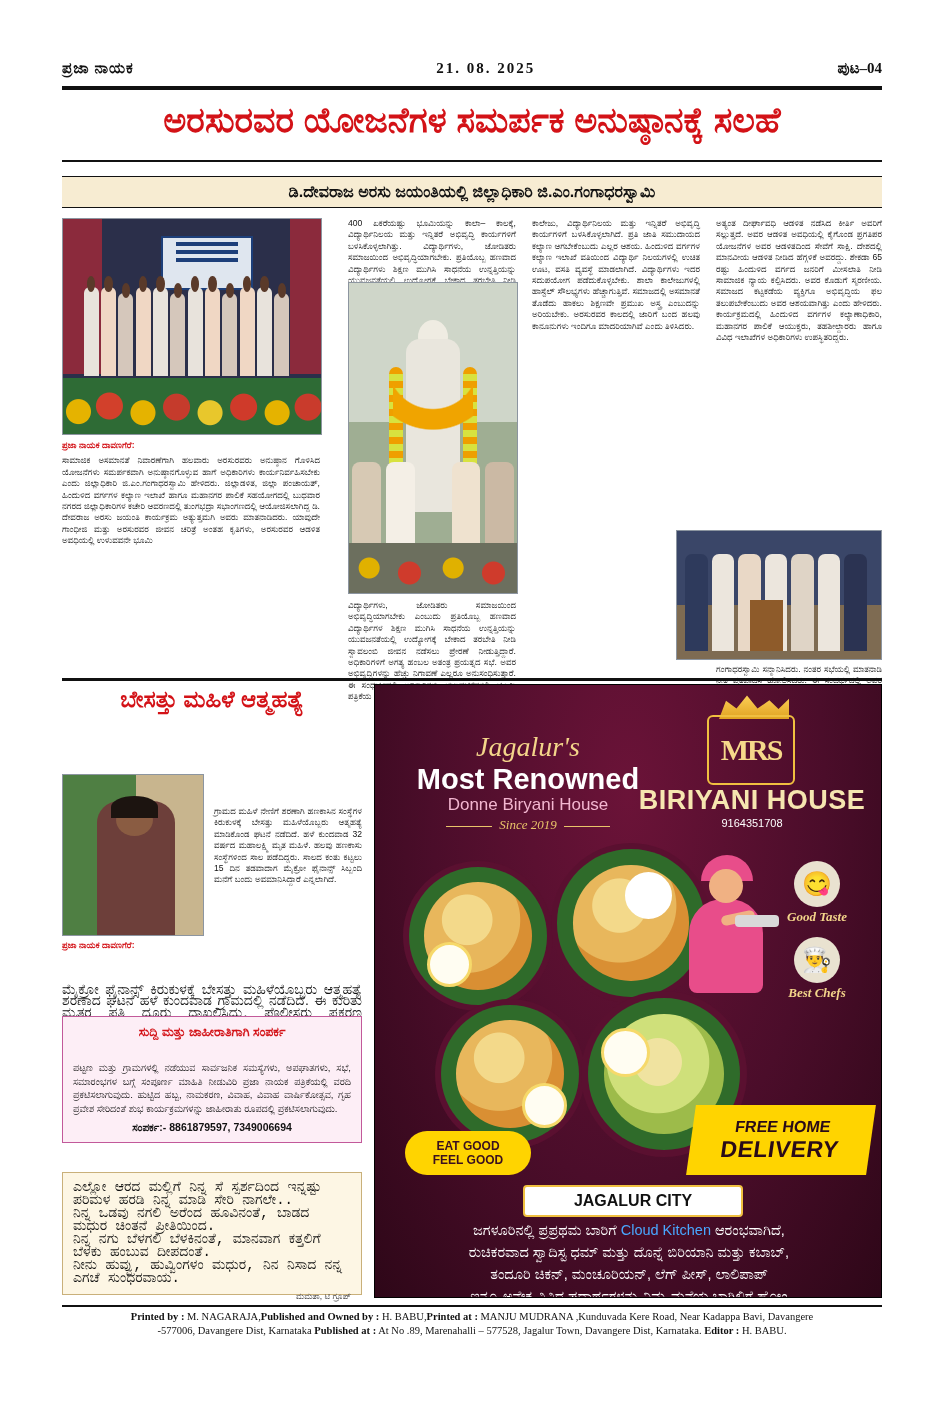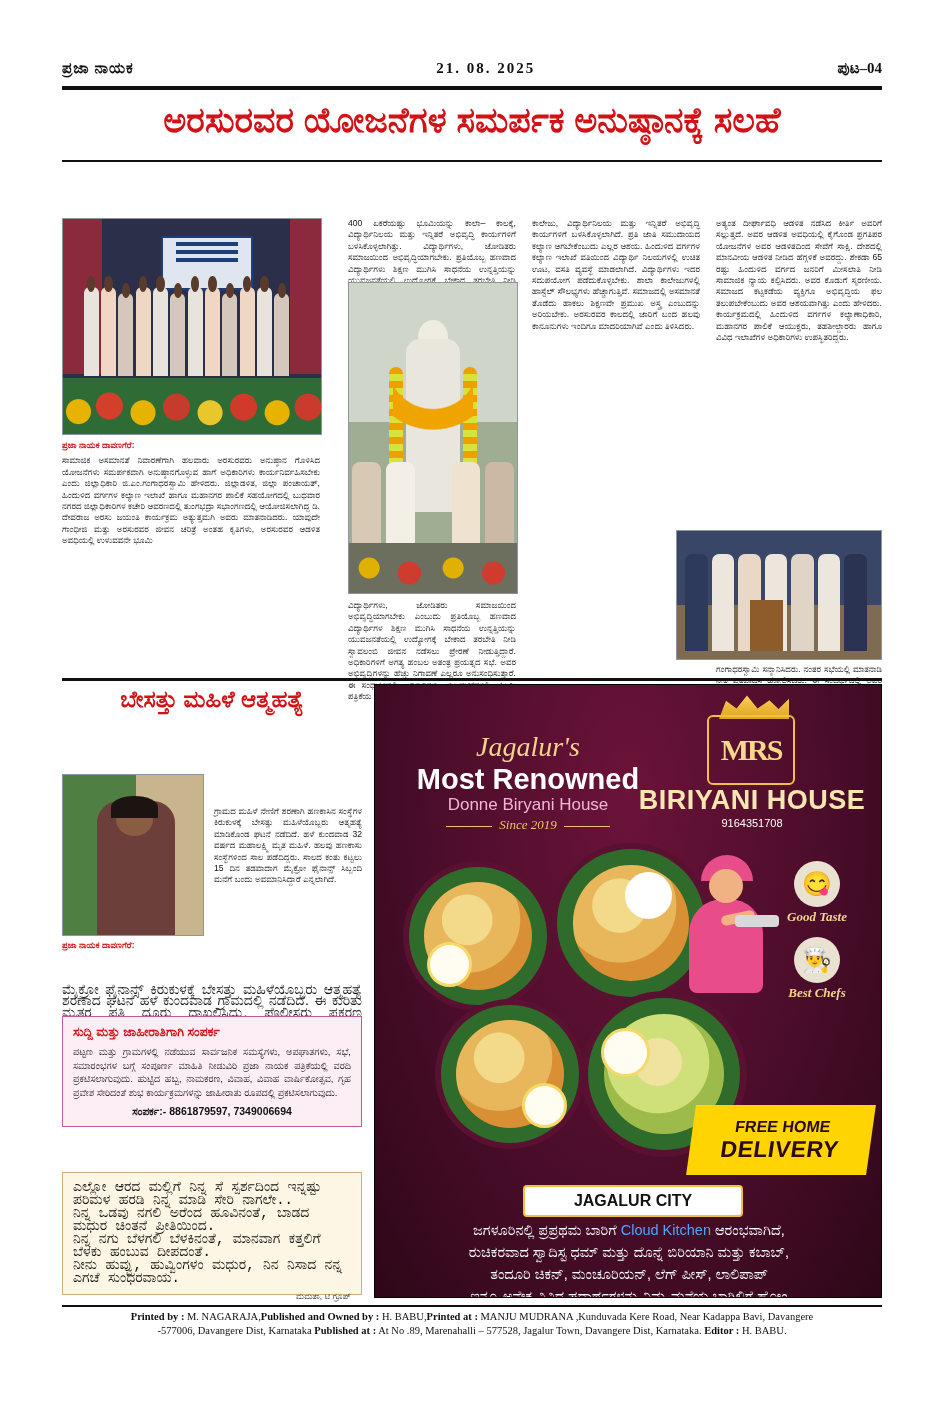--- a/index.html
+++ b/index.html
@@ -108,21 +108,21 @@
   #photo4 .wall{position:absolute;inset:0;background:linear-gradient(90deg,#4f7f43 0 52%,#c8b58e 52% 100%);}
   #photo4 .woman{position:absolute;left:24%;top:16%;width:56%;height:84%;background:#6d3f3a;border-radius:22px 22px 0 0;}
   #photo4 .face{position:absolute;left:38%;top:18%;width:26%;height:20%;background:#8a5c42;border-radius:50%;}
   #photo4 .hair{position:absolute;left:34%;top:13%;width:34%;height:14%;background:#1c1410;border-radius:50% 50% 0 0;}
   .ll-text{position:absolute;left:152px;top:90px;width:148px;font-family:"Liberation Sans",sans-serif;font-size:8.6px;line-height:11.4px;text-align:justify;margin-top:32px;}
   .ll-cap{position:absolute;left:0;top:256px;width:140px;font-family:"Liberation Sans",sans-serif;font-size:8.5px;color:#d31217;font-weight:bold;line-height:10px;}
   .ll-tail{position:absolute;left:0;top:300px;width:300px;font-family:"Liberation Sans",sans-serif;font-size:14px;line-height:11.4px;text-align:justify;}
 
   
   .contact-box{position:absolute;left:62px;top:1016px;width:300px;border:1px solid #c2599a;background:#fdeef6;box-sizing:border-box;padding:8px 10px;}
-  .contact-box .cb-title{font-family:"Liberation Sans",sans-serif;font-weight:bold;font-size:12.5px;color:#d31217;margin-bottom:5px;}
+  .contact-box .cb-title{text-align:center;font-family:"Liberation Sans",sans-serif;font-weight:bold;font-size:12.5px;color:#d31217;margin-bottom:21px;}
   .contact-box .cb-body{font-family:"Liberation Sans",sans-serif;font-size:9.6px;line-height:13.5px;text-align:justify;color:#111;}
   .contact-box .cb-phone{margin-top:6px;font-family:"Liberation Sans",sans-serif;font-size:10.5px;font-weight:bold;text-align:center;color:#111;}
 
   
   .poem-box{position:absolute;left:62px;top:1172px;width:300px;height:123px;border:1px solid #c9b07a;background:#fdf6e4;box-sizing:border-box;padding:8px 10px;}
   .poem-box .pb-line{font-family:Liberation Mono, monospace;font-size:14px;line-height:13px;color:#111;}
   .poem-box .pb-sign{margin-top:6px;text-align:right;font-family:"Liberation Sans",sans-serif;font-size:8.5px;color:#333;}
 
   
   .ad{position:absolute;left:374px;top:684px;width:508px;height:614px;background:#4b0d2a;
@@ -202,20 +202,23 @@
     <div class="paper">ಪ್ರಜಾ  ನಾಯಕ</div>
     <div class="date">21. 08. 2025</div>
     <div class="pageno">ಪುಟ–04</div>
   </div>
   <div class="rule r1"></div>
   <div class="rule r2"></div>
 
   <div class="headline">ಅರಸುರವರ ಯೋಜನೆಗಳ ಸಮರ್ಪಕ ಅನುಷ್ಠಾನಕ್ಕೆ ಸಲಹೆ</div>
   <div class="hrule"></div>
 
+  <div class="subband">
+    <span>ಡಿ.ದೇವರಾಜ ಅರಸು ಜಯಂತಿಯಲ್ಲಿ ಜಿಲ್ಲಾಧಿಕಾರಿ ಜಿ.ಎಂ.ಗಂಗಾಧರಸ್ವಾಮಿ</span>
+  </div>
 
   <div class="top-area">
 
     <div class="photo" id="photo1">
       <div class="curtainL"></div>
         <div class="curtainR"></div>
       <div class="banner">
           <i></i>
           <i></i>
           <i></i>
@@ -393,20 +396,24 @@
 
     <div class="badge" id="badge1">
       <div class="ic">😋</div>
       <div class="tx">Good Taste</div>
     </div>
     <div class="badge" id="badge2">
       <div class="ic">👨‍🍳</div>
       <div class="tx">Best Chefs</div>
     </div>
 
+    <div class="eatgood">
+      <span>EAT GOOD</span>
+      <span>FEEL GOOD</span>
+    </div>
 
     <div class="freehome">
       <span class="l1">FREE HOME</span>
       <span class="l2">DELIVERY</span>
     </div>
 
     <div class="city">JAGALUR CITY</div>
 
     <div class="kn">
       <span>ಜಗಳೂರಿನಲ್ಲಿ ಪ್ರಪ್ರಥಮ ಬಾರಿಗೆ </span><span class="cloud">Cloud Kitchen</span><span> ಆರಂಭವಾಗಿದೆ,</span><br>

